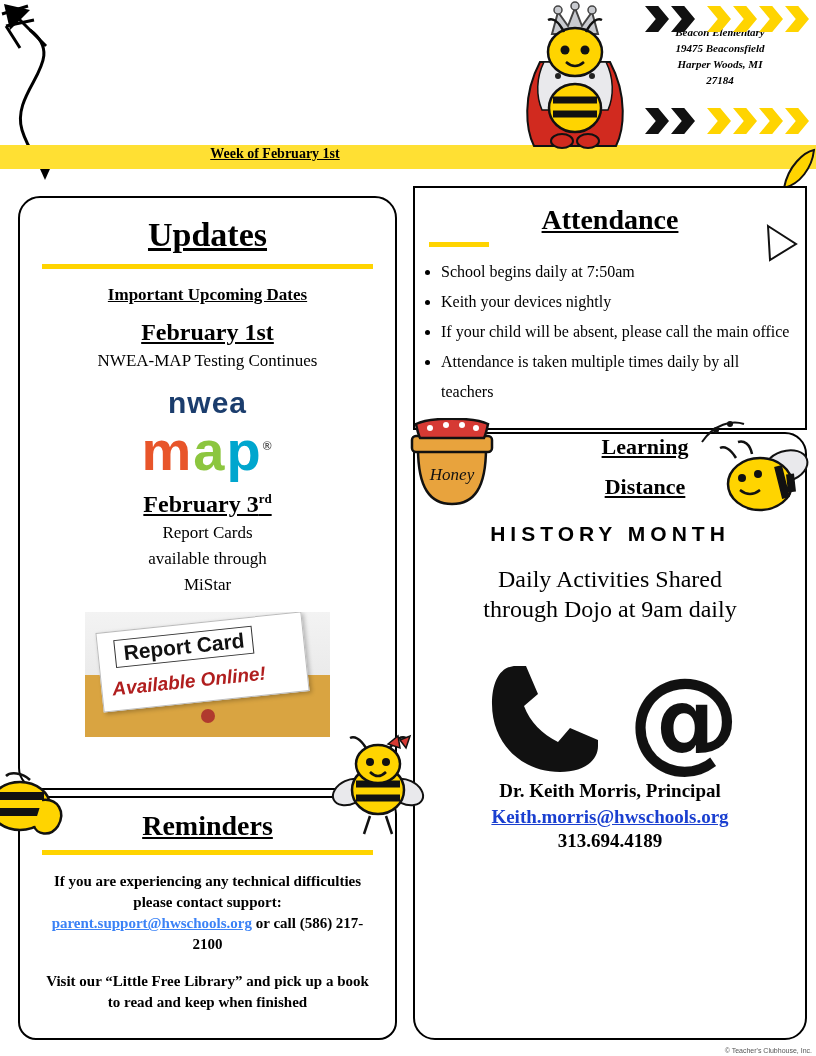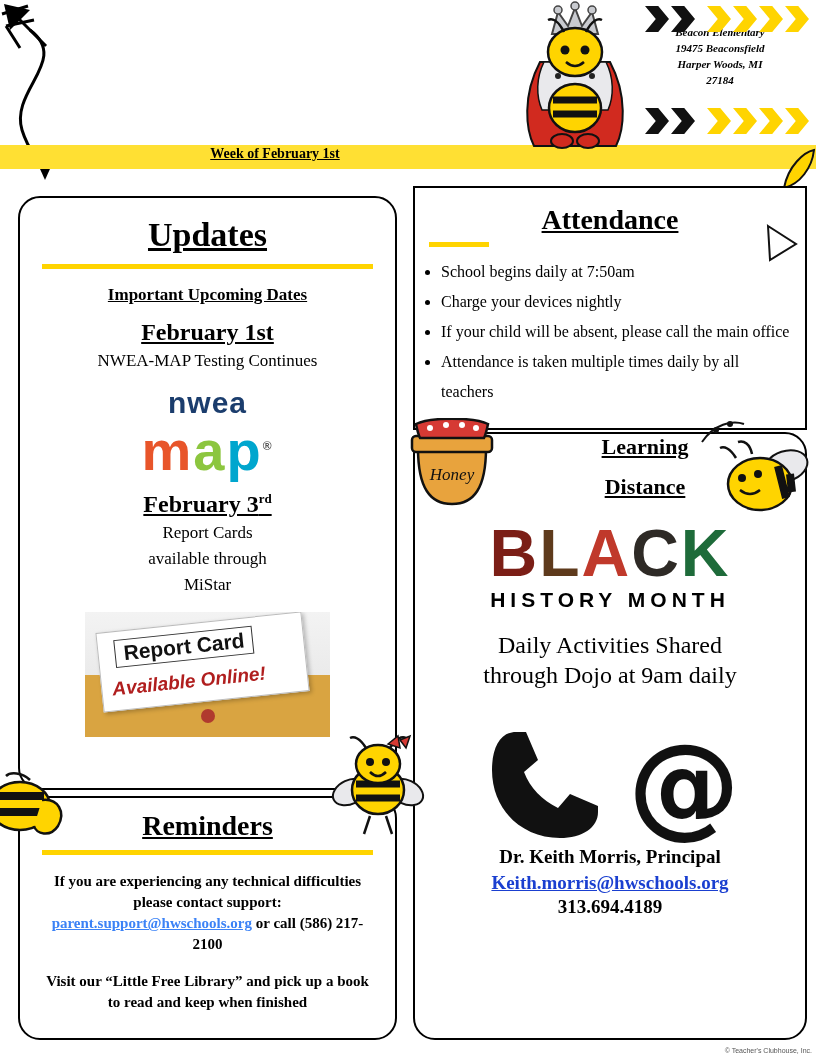--- a/index.html
+++ b/index.html
@@ -110,21 +110,21 @@
     position:absolute;left:16px;top:8px;font-family:"Liberation Sans",sans-serif;
     font-size:21px;font-weight:bold;color:#111;
     border:1px solid #333;padding:1px 8px;
   }
   .rc-t2{
     position:absolute;left:10px;top:46px;font-family:"Liberation Sans",sans-serif;
     font-size:19px;font-weight:bold;color:#B01E1E;font-style:italic;
   }
 
   
-  #reminders{left:18px;top:796px;width:375px;height:240px;}
+  #reminders{left:18px;top:796px;width:375px;height:240px;border-radius:18px;}
   #reminders .sec-title{font-size:28px;margin-top:12px;}
   #reminders .rule{margin:8px 22px 0 22px;}
   .rem-p{
     text-align:center;font-size:15px;line-height:21px;font-weight:bold;
     margin:16px 22px 0 22px;
   }
   .rem-p a{color:#3b82f6;text-decoration:underline;font-weight:bold;}
 
   
   #attendance{left:413px;top:186px;width:390px;height:240px;}
@@ -294,32 +294,31 @@
     </div>
 
     <div class="rem-p">Visit our “Little Free Library” and pick up a book to read and keep when finished</div>
   </div>
 
   <div class="box" id="attendance">
     <div class="sec-title">Attendance</div>
     <div class="yellow-rule rule" style="width:60px;margin:6px 0 0 14px;"></div>
     <ul class="att">
       <li>School begins daily at 7:50am</li>
-      <li>Charge your devices nightly</li>
+      <li>Keith your devices nightly</li>
       <li>If your child will be absent,  please call the main office</li>
       <li>Attendance is taken multiple times daily by all teachers</li>
     </ul>
   </div>
 
   <div class="box round" id="distance">
     <div class="sec-title" style="margin-left:70px;margin-top:0;">Learning</div>
     <div class="sec-title" style="margin-left:70px;">Distance</div>
 
     <div class="bhm">
-      <div class="bhm-top"><span>B</span><span>L</span><span>A</span><span>C</span><span>K</span></div>
       <div class="bhm-bot">HISTORY MONTH</div>
     </div>
 
     <div class="dl-line">Daily Activities Shared</div>
     <div class="dl-line" style="margin-top:0;">through Dojo at 9am daily</div>
 
     <div class="phone-at">
       <svg class="phone-glyph" viewBox="0 0 120 120" width="120" height="120">
         <path d="M30 8 C 14 8, 6 24, 6 46 C 6 86, 36 114, 74 114 C 96 114, 112 104, 112 88 L112 82 L84 70 L72 84 C 56 76, 44 64, 38 48 L52 36 L40 8 Z" fill="#111"></path>
       </svg>

